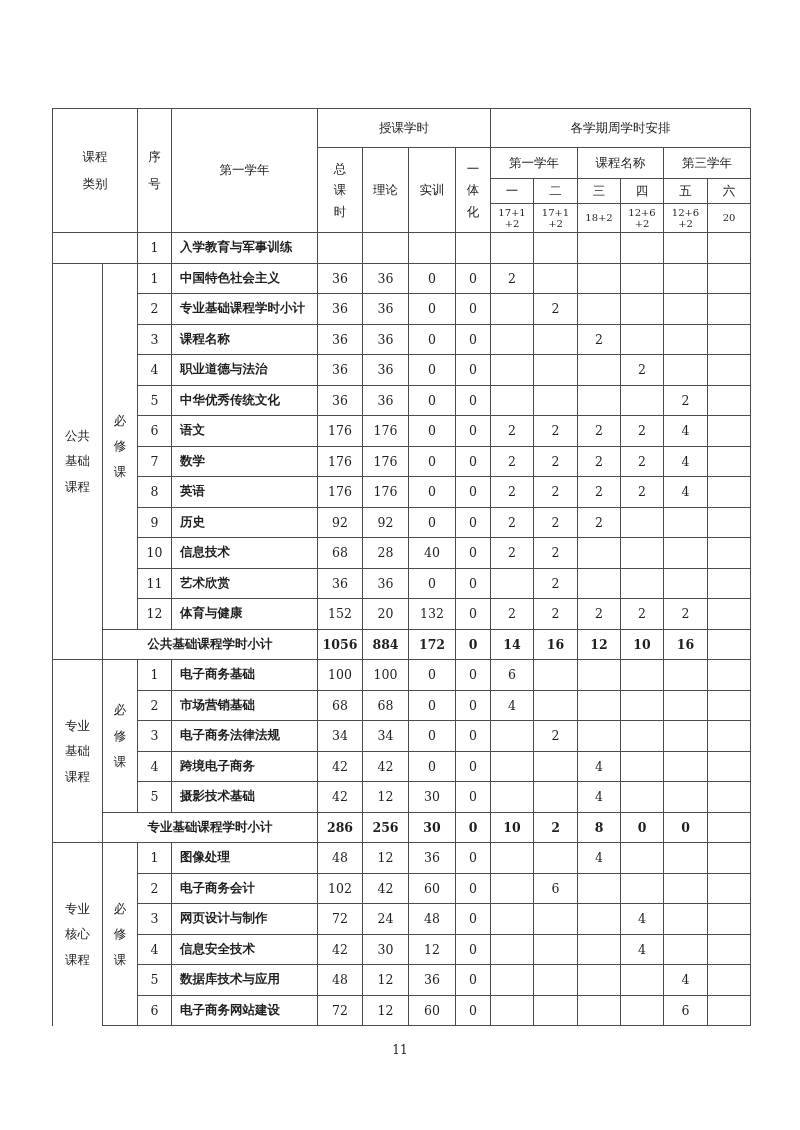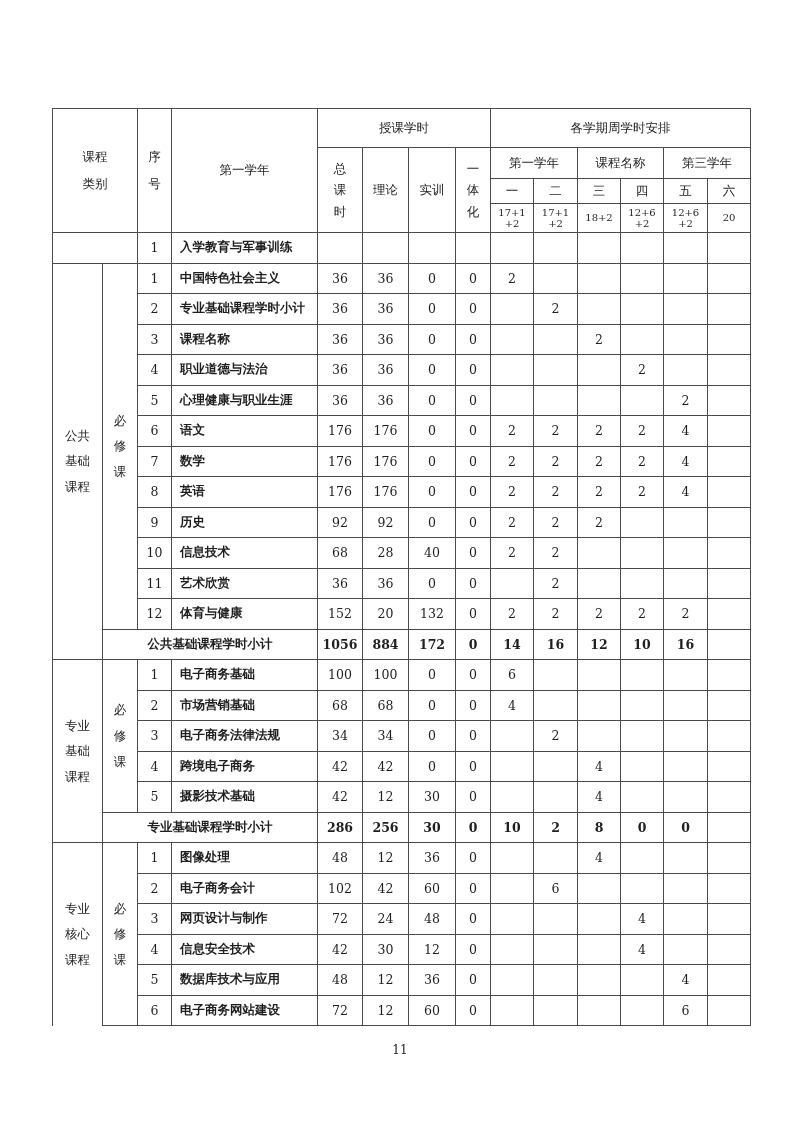--- a/index.html
+++ b/index.html
@@ -181,21 +181,21 @@
           <td class="c">0</td>
           <td class="c"></td>
           <td class="c"></td>
           <td class="c"></td>
           <td class="c">2</td>
           <td class="c"></td>
           <td class="c"></td>
         </tr>
         <tr>
           <td class="c">5</td>
-          <td class="name-cell">心理健康与职业生涯</td>
+          <td class="name-cell">中华优秀传统文化</td>
           <td class="c">36</td>
           <td class="c">36</td>
           <td class="c">0</td>
           <td class="c">0</td>
           <td class="c"></td>
           <td class="c"></td>
           <td class="c"></td>
           <td class="c"></td>
           <td class="c">2</td>
           <td class="c"></td>

